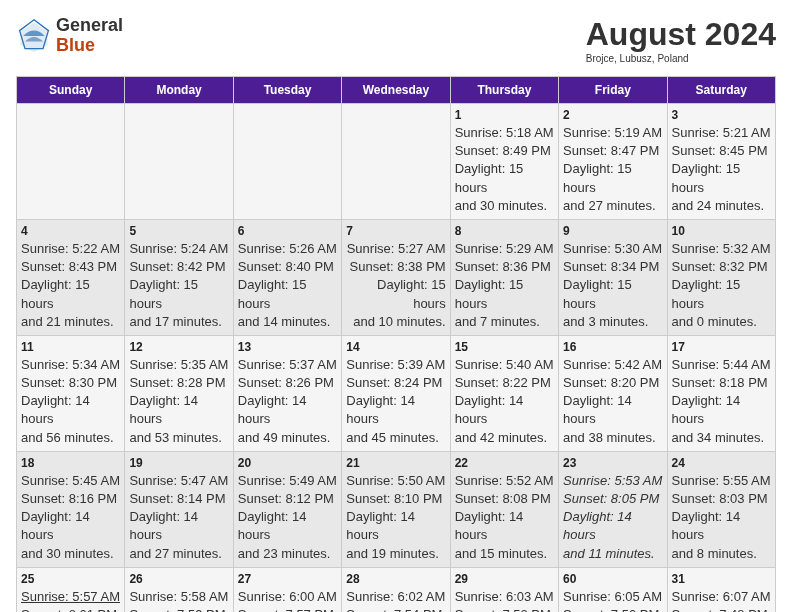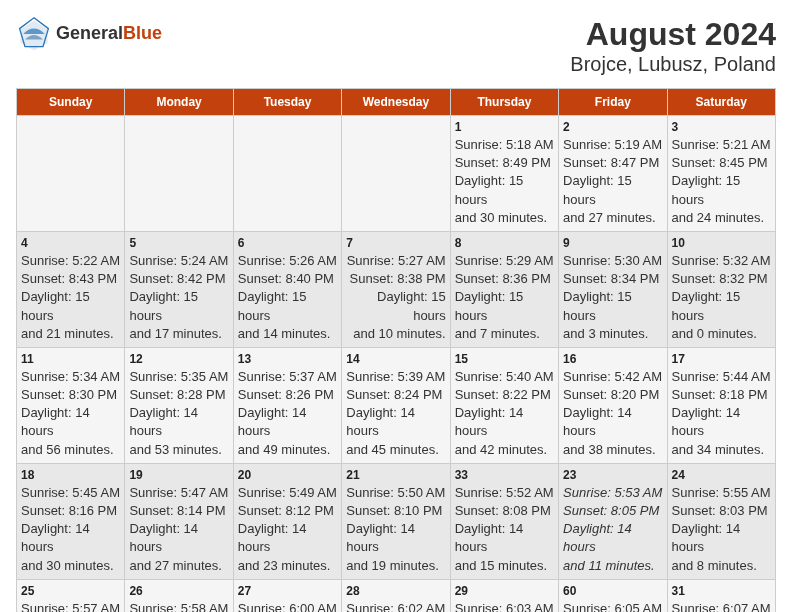--- a/index.html
+++ b/index.html
@@ -15,52 +15,52 @@
       justify-content: space-between;
       align-items: flex-start;
       margin-bottom: 12px;
     }
     .logo {
       display: flex;
       align-items: center;
     }
     .logo-text {
       display: flex;
-      flex-direction: row;
+      flex-direction: column;
       font-size: 18px;
       font-weight: bold;
       line-height: 1.1;
     }
     .logo-text .general { color: #333; }
     .logo-text .blue { color: #c2410c; }
     .logo-icon {
       width: 36px;
       height: 36px;
       margin-right: 4px;
     }
     .title-block {
-      text-align: right;
+      text-align: left;
     }
     .title-block h1 {
       font-size: 32px;
       font-weight: bold;
       color: #333;
     }
     .title-block h2 {
-      font-size: 20px;
+      font-size: 10px;
       font-weight: normal;
       color: #333;
     }
     table {
       width: 100%;
       border-collapse: collapse;
       font-size: 11px;
     }
     thead tr th {
-      background-color: #c2410c;
+      background-color: #4c1d95;
       color: #fff;
       text-align: center;
       padding: 6px 4px;
       font-size: 12px;
       font-weight: bold;
       border: 1px solid #ccc;
     }
     tbody tr td {
       border: 1px solid #ccc;
       vertical-align: top;
@@ -276,21 +276,21 @@
 and 23 minutes.</div>
         </td>
         <td>
           <div class="day-num">21</div>
           <div class="day-info" style="white-space: pre-line;">Sunrise: 5:50 AM
 Sunset: 8:10 PM
 Daylight: 14 hours
 and 19 minutes.</div>
         </td>
         <td>
-          <div class="day-num">33</div>
+          <div class="day-num">22</div>
           <div class="day-info" style="white-space: pre-line;">Sunrise: 5:52 AM
 Sunset: 8:08 PM
 Daylight: 14 hours
 and 15 minutes.</div>
         </td>
         <td>
           <div class="day-num">23</div>
           <div class="day-info" style="white-space: pre-line; font-style: italic;">Sunrise: 5:53 AM
 Sunset: 8:05 PM
 Daylight: 14 hours

